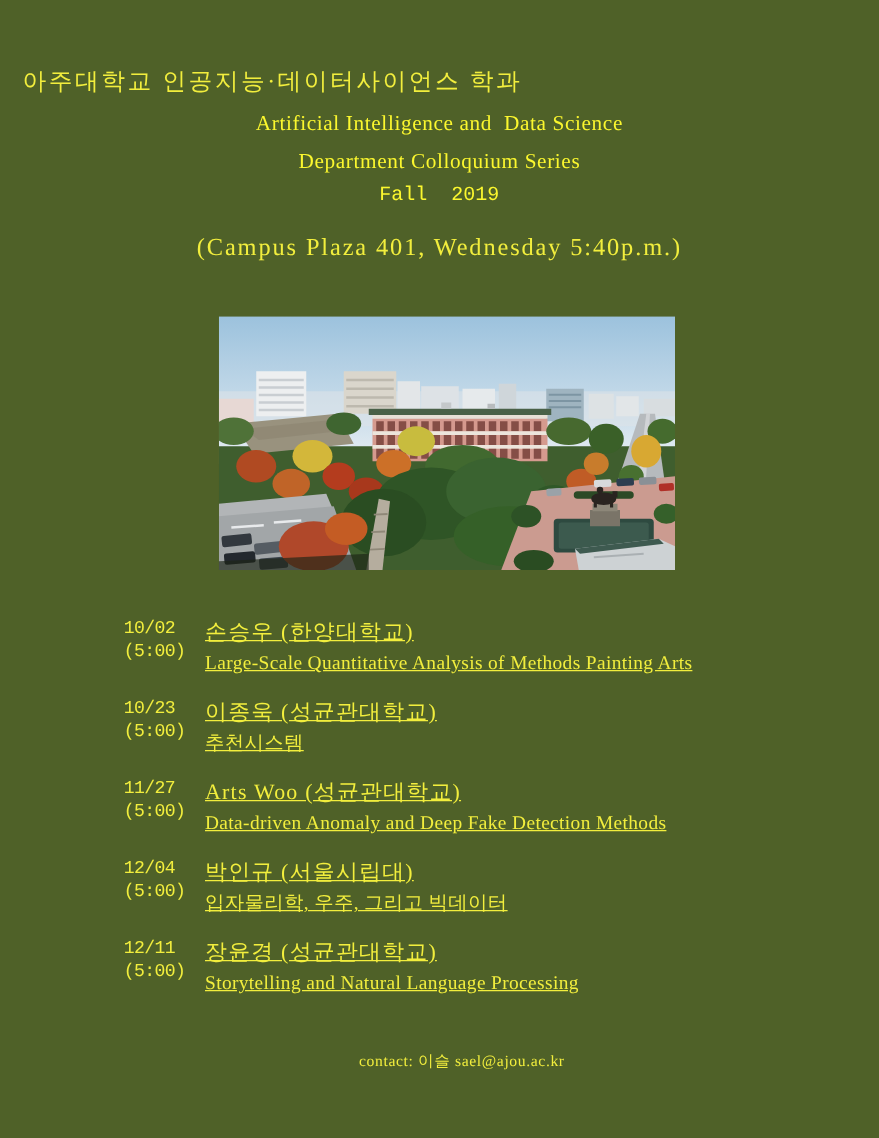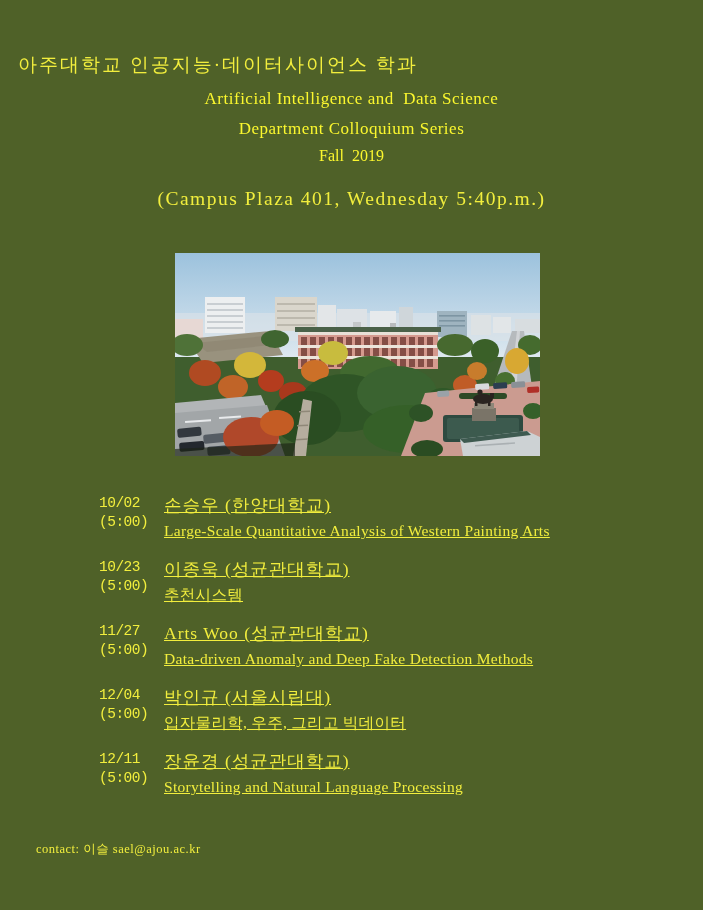--- a/index.html
+++ b/index.html
@@ -21,21 +21,21 @@
     font-size:19px;letter-spacing:2px;margin-left:18px;
   }
   .title{
     position:absolute;top:84px;left:0;width:100%;
     text-align:center;color:var(--title-yellow);
     font-size:17px;line-height:30px;letter-spacing:.5px;
   }
   .title-line{white-space:pre;}
   .term{
     position:absolute;top:147px;left:0;width:100%;
-    text-align:center;color:var(--title-yellow);font-size:16px;white-space:pre;
+    text-align:center;color:var(--title-yellow);font-size:16px;white-space:pre;font-family:Liberation Mono, monospace;
   }
   .venue{
     position:absolute;top:188px;left:0;width:100%;
     text-align:center;font-size:19.5px;letter-spacing:1.5px;
   }
 
   .photo{
     position:absolute;left:175px;top:253px;width:365px;height:203px;
     overflow:hidden;
   }
@@ -47,21 +47,21 @@
     width:65px;flex:0 0 65px;
     font-family:"Liberation Mono","DejaVu Sans Mono",monospace;
     font-size:14.5px;line-height:19px;letter-spacing:-0.5px;
   }
   .what{flex:1;text-decoration:underline;}
   .speaker{font-size:17.5px;line-height:22px;letter-spacing:1px;}
   .talk{font-size:15.5px;line-height:20px;margin-top:5px;letter-spacing:.3px;}
 
   .contact{
     position:absolute;top:841px;left:0;width:100%;
-    font-size:12.5px;letter-spacing:.5px;padding-left:36px;
+    text-align:center;font-size:12.5px;letter-spacing:.5px;padding-left:36px;
   }
 </style>
 </head>
 <body>
 
 <div class="poster">
 
   <div class="dept-ko">아주대학교 인공지능·데이터사이언스 학과</div>
 
   <div class="title">
@@ -208,21 +208,21 @@
 
   <div class="schedule">
 
     <div class="entry">
       <div class="when">
         <div>10/02</div>
         <div>(5:00)</div>
       </div>
       <div class="what">
         <div class="speaker">손승우 (한양대학교)</div>
-        <div class="talk">Large-Scale Quantitative Analysis of Western Painting Arts</div>
+        <div class="talk">Large-Scale Quantitative Analysis of Methods Painting Arts</div>
       </div>
     </div>
 
     <div class="entry">
       <div class="when">
         <div>10/23</div>
         <div>(5:00)</div>
       </div>
       <div class="what">
         <div class="speaker">이종욱 (성균관대학교)</div>

